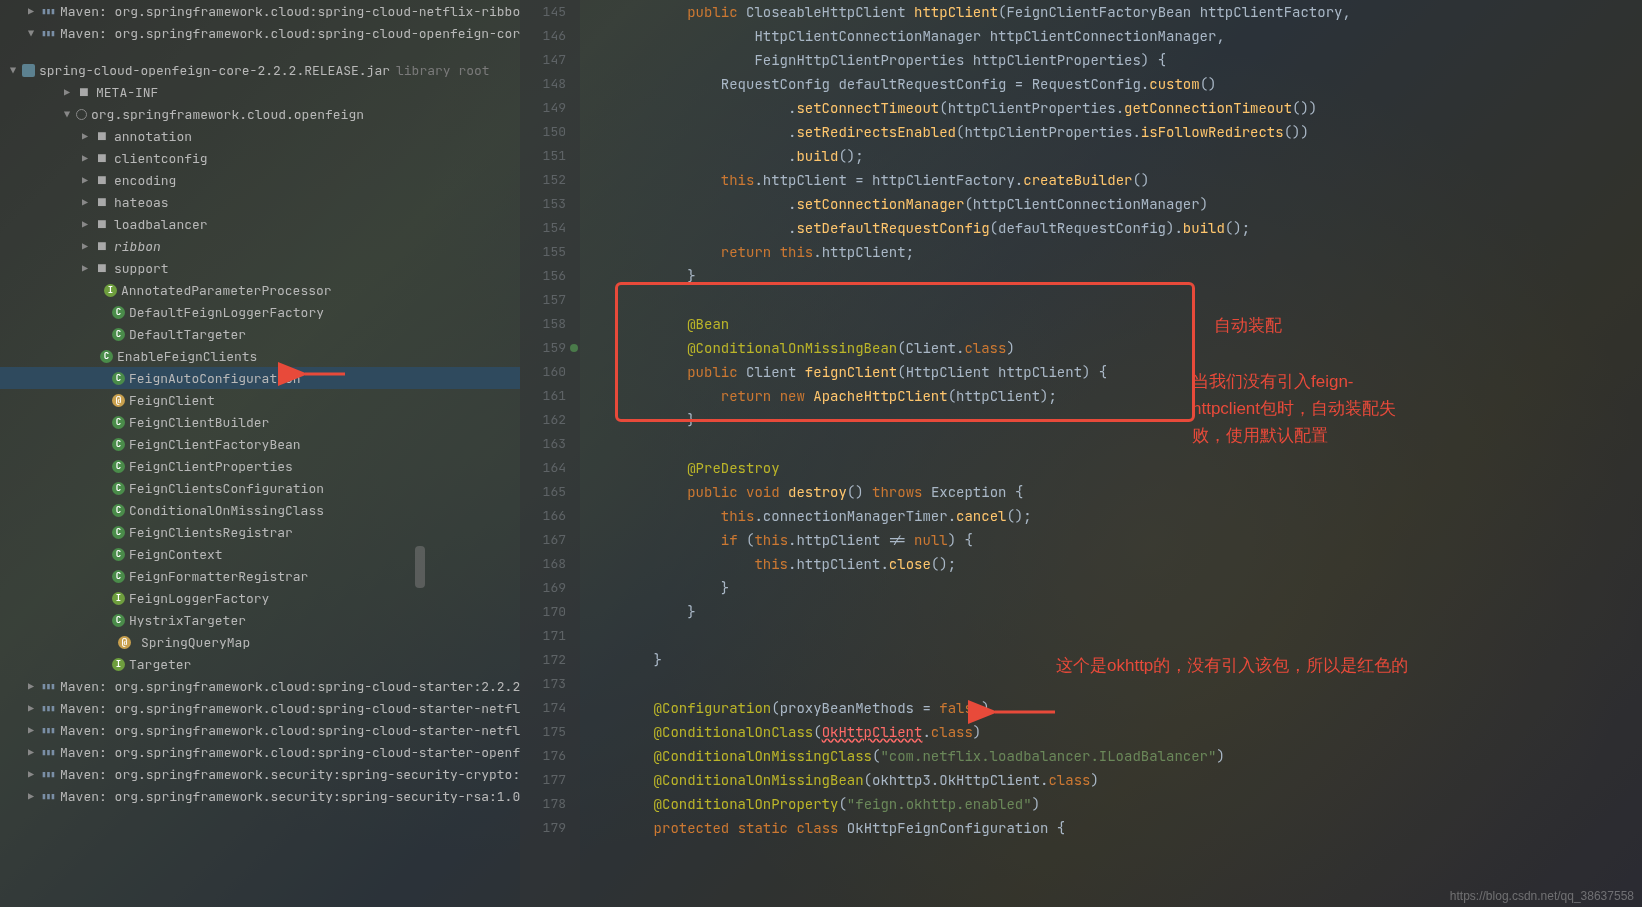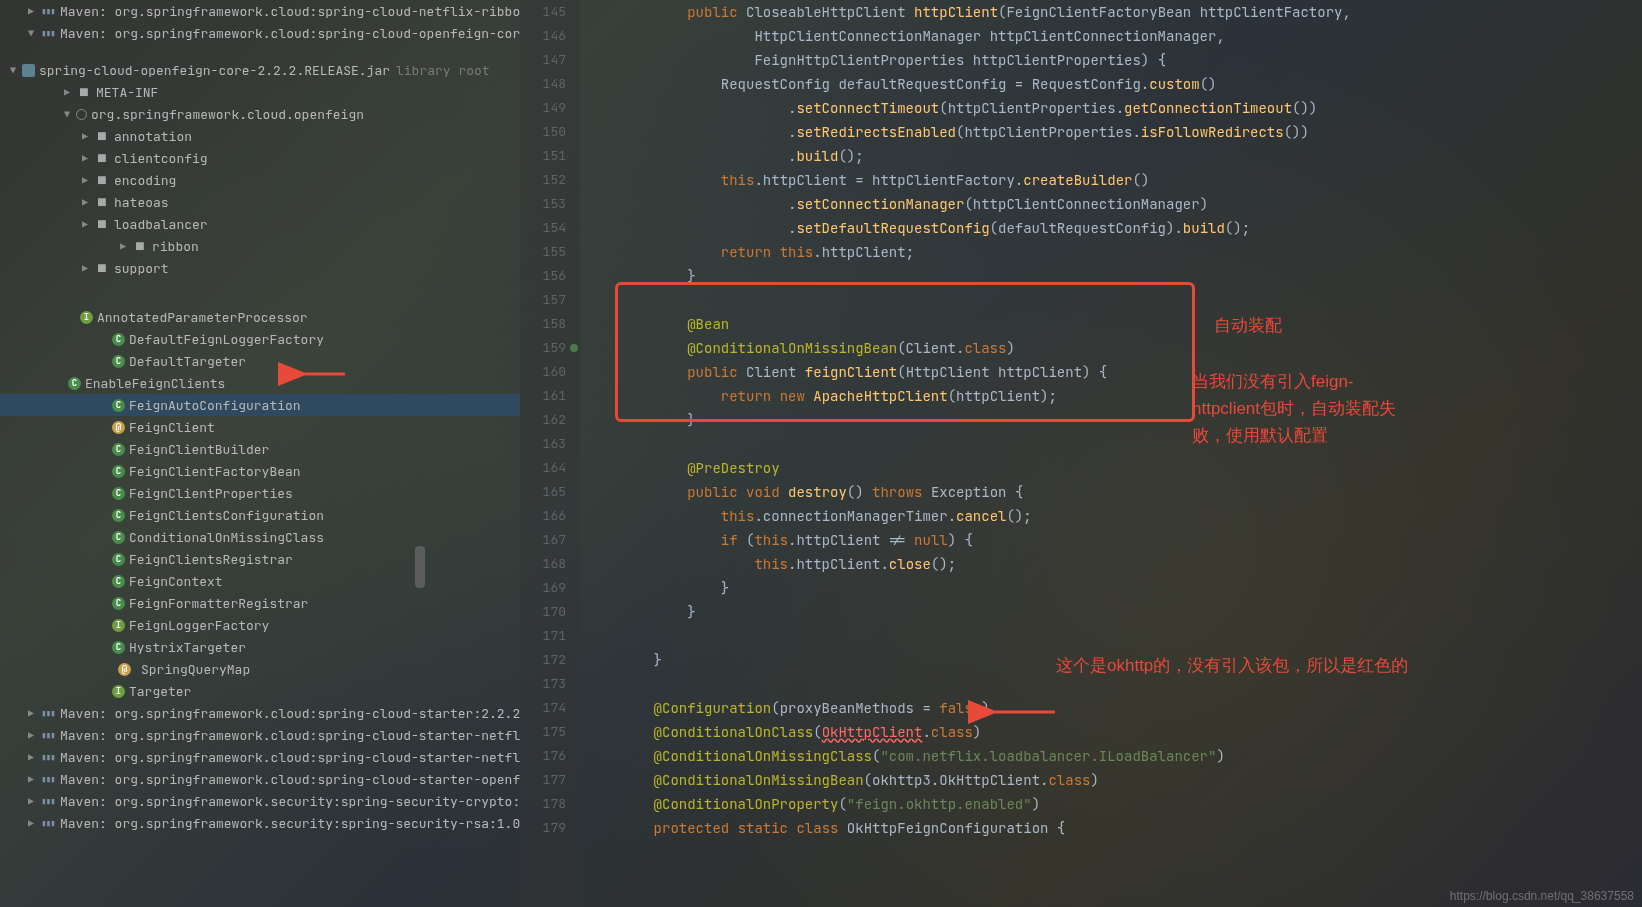--- a/index.html
+++ b/index.html
@@ -225,46 +225,46 @@
         <div class="tree-row" style="padding-left: 78px;">
           <span class="arrow right"></span>
           <span class="icon icon-folder"></span>
           <span class="tree-label">hateoas</span>
         </div>
         <div class="tree-row" style="padding-left: 78px;">
           <span class="arrow right"></span>
           <span class="icon icon-folder"></span>
           <span class="tree-label">loadbalancer</span>
         </div>
-        <div class="tree-row" style="padding-left: 116px;">
+        <div class="tree-row" style="padding-left: 78px; font-style: italic;">
           <span class="arrow right"></span>
           <span class="icon icon-folder"></span>
           <span class="tree-label">ribbon</span>
         </div>
         <div class="tree-row" style="padding-left: 78px;">
           <span class="arrow right"></span>
           <span class="icon icon-folder"></span>
           <span class="tree-label">support</span>
         </div>
-        <div class="tree-row" style="padding-left: 64px; margin-top: 27px;">
+        <div class="tree-row" style="padding-left: 88px;">
           <span class="arrow none"></span>
           <span class="icon icon-interface"></span>
           <span class="tree-label">AnnotatedParameterProcessor</span>
         </div>
         <div class="tree-row" style="padding-left: 96px;">
           <span class="arrow none"></span>
           <span class="icon icon-class"></span>
           <span class="tree-label">DefaultFeignLoggerFactory</span>
         </div>
         <div class="tree-row" style="padding-left: 96px;">
           <span class="arrow none"></span>
           <span class="icon icon-class"></span>
           <span class="tree-label">DefaultTargeter</span>
         </div>
-        <div class="tree-row" style="padding-left: 52px;">
+        <div class="tree-row" style="padding-left: 84px;">
           <span class="arrow none"></span>
           <span class="icon icon-class"></span>
           <span class="tree-label">EnableFeignClients</span>
         </div>
         <div class="tree-row selected" style="padding-left: 96px;">
           <span class="arrow none"></span>
           <span class="icon icon-class"></span>
           <span class="tree-label">FeignAutoConfiguration</span>
         </div>
         <div class="tree-row" style="padding-left: 96px;">

